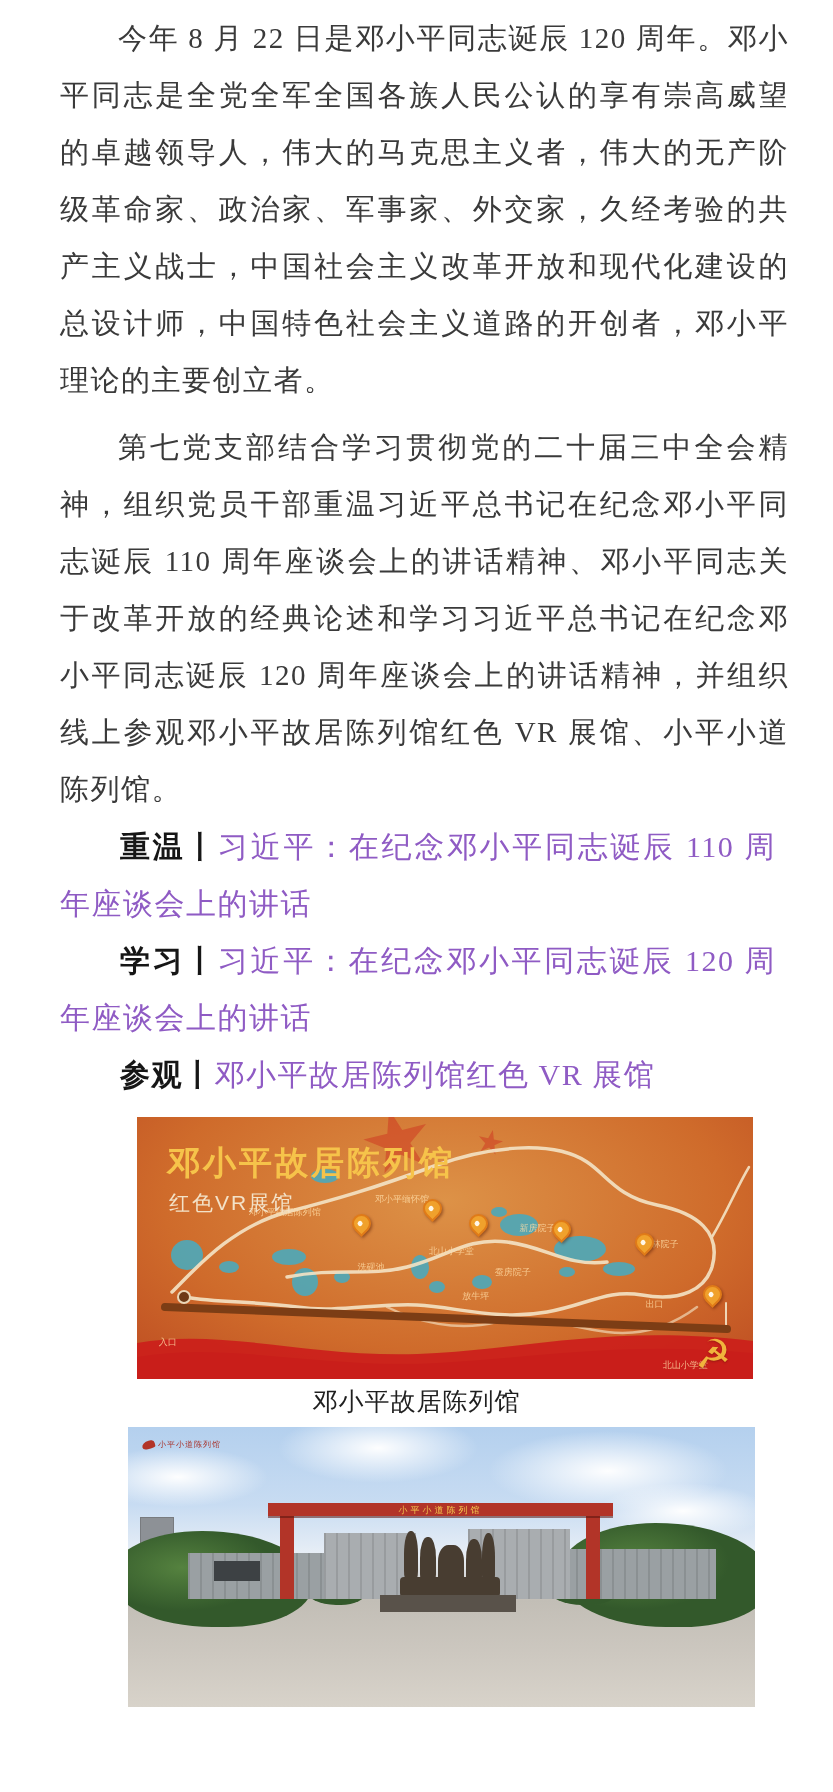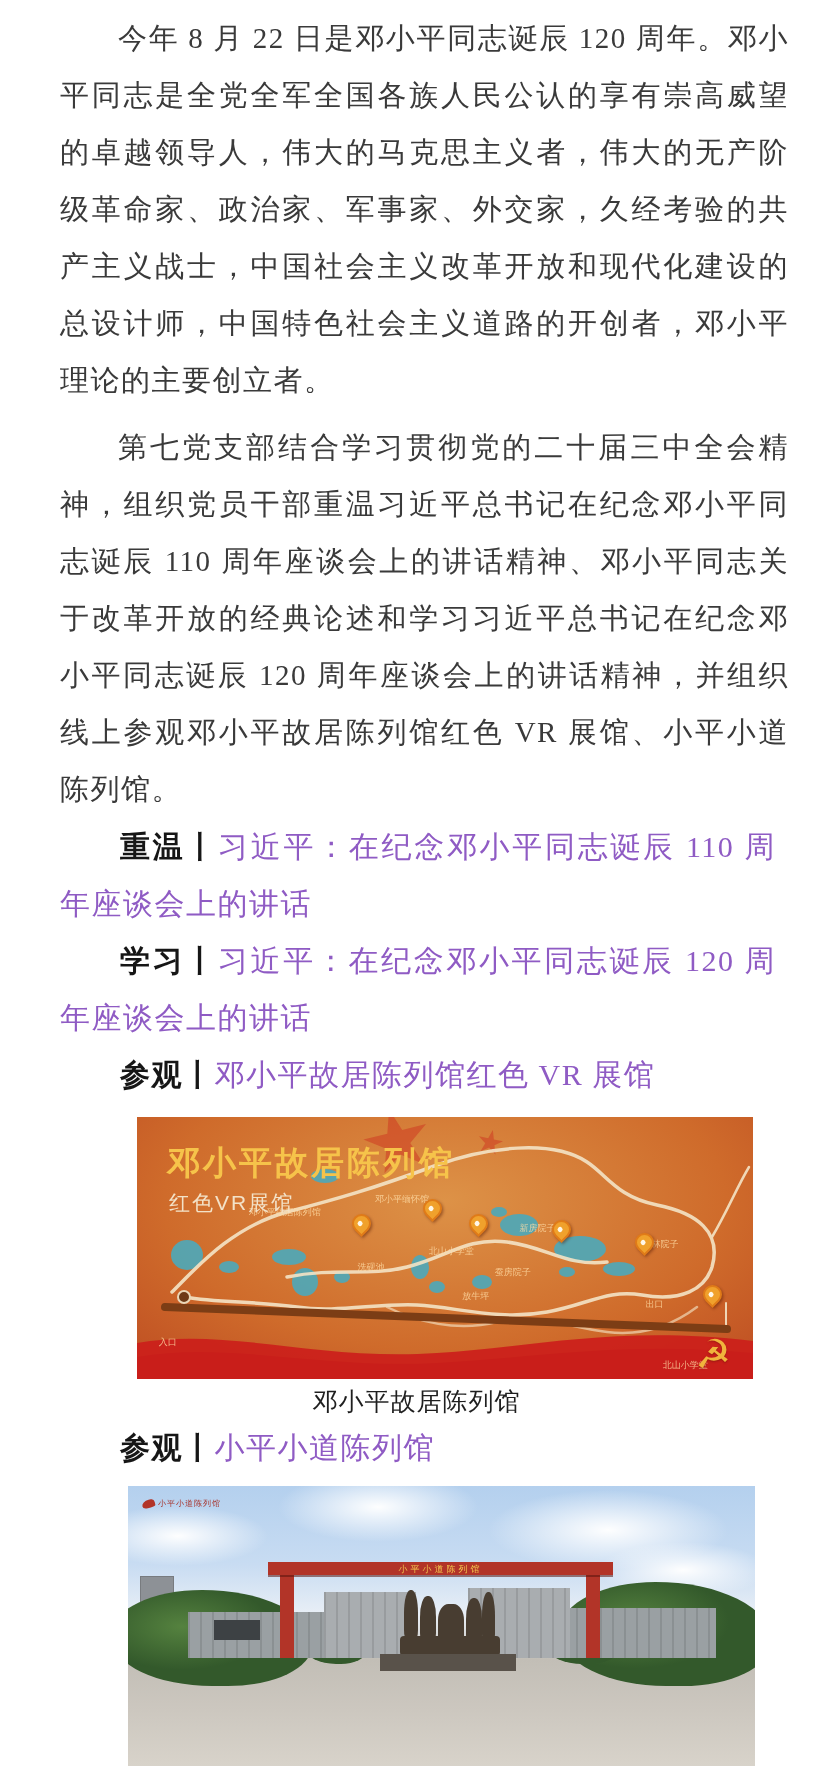--- a/index.html
+++ b/index.html
@@ -142,23 +142,20 @@
       </div>
     <div class="startdot" style="left:6.5%;top:66%;"></div>
 
     <div class="vr-title">邓小平故居陈列馆</div>
     <div class="vr-sub">红色VR展馆</div>
     <div class="emblem">☭</div>
   </div>
 
   <div class="caption">邓小平故居陈列馆</div>
 
-  <div class="linkline" style="margin-top:2px;">
-    <span class="pfx">参观丨</span><span class="lnk">小平小道陈列馆</span>
-  </div>
 
   <div class="photo">
     <div class="cloud" style="left:150px;top:-14px;width:200px;height:70px;"></div>
     <div class="cloud" style="left:360px;top:4px;width:240px;height:80px;"></div>
     <div class="cloud" style="left:-40px;top:20px;width:180px;height:60px;"></div>
     <div class="cloud" style="left:470px;top:56px;width:170px;height:56px;"></div>
 
     <div class="bldg"></div>
     <div class="treeL" style="left:-16px;top:104px;width:200px;height:96px;"></div>
     <div class="treeR" style="right:-16px;top:96px;width:210px;height:104px;"></div>

